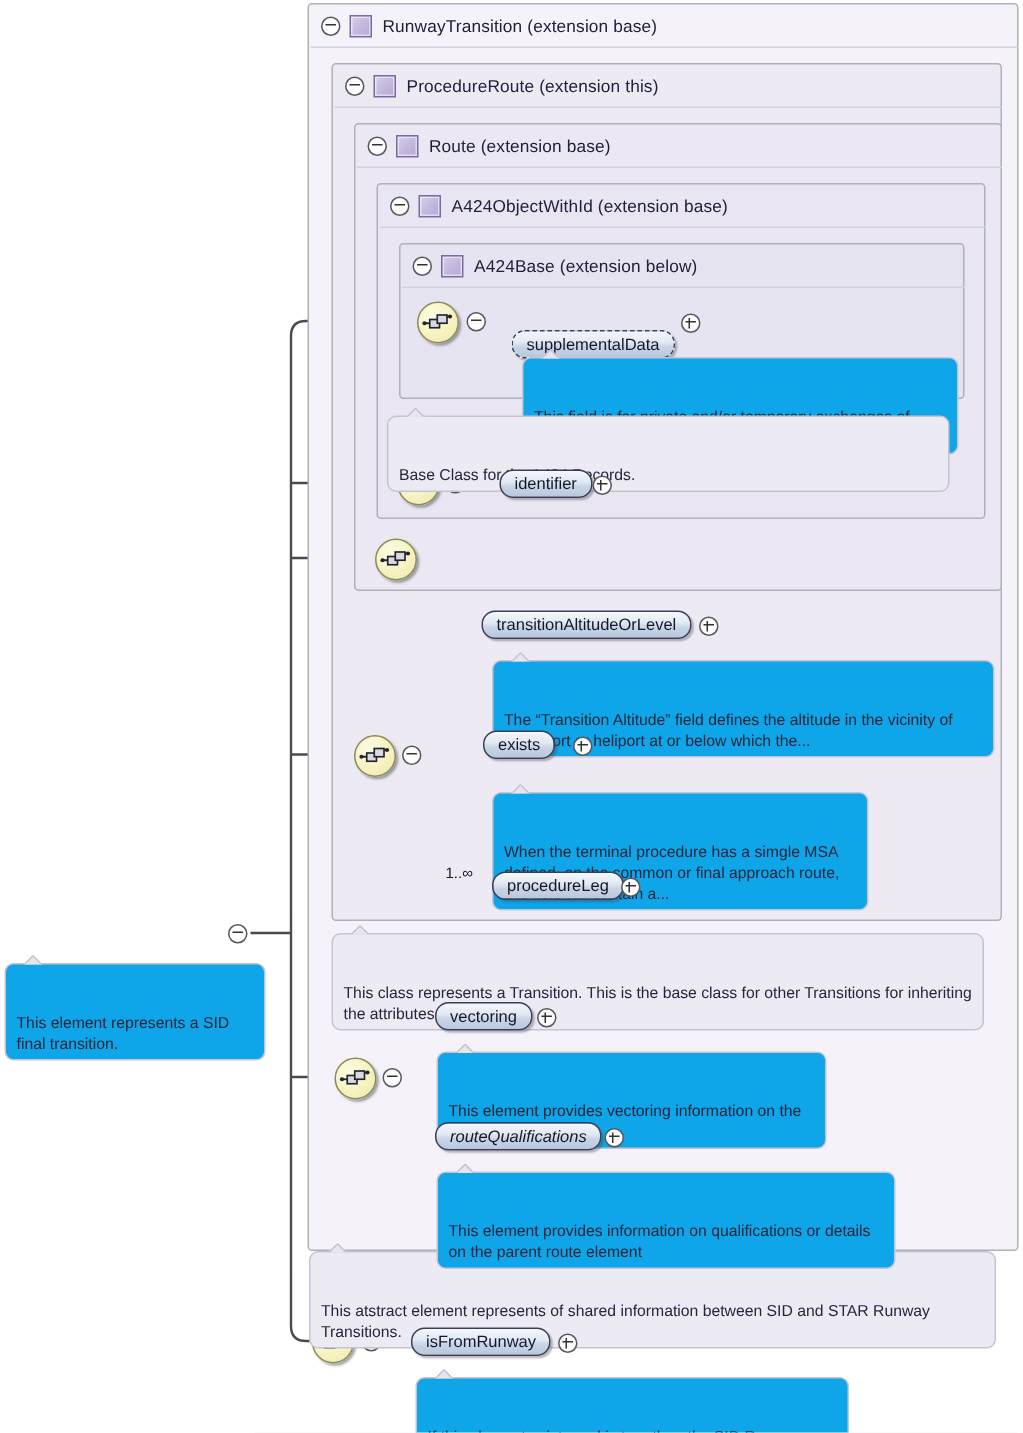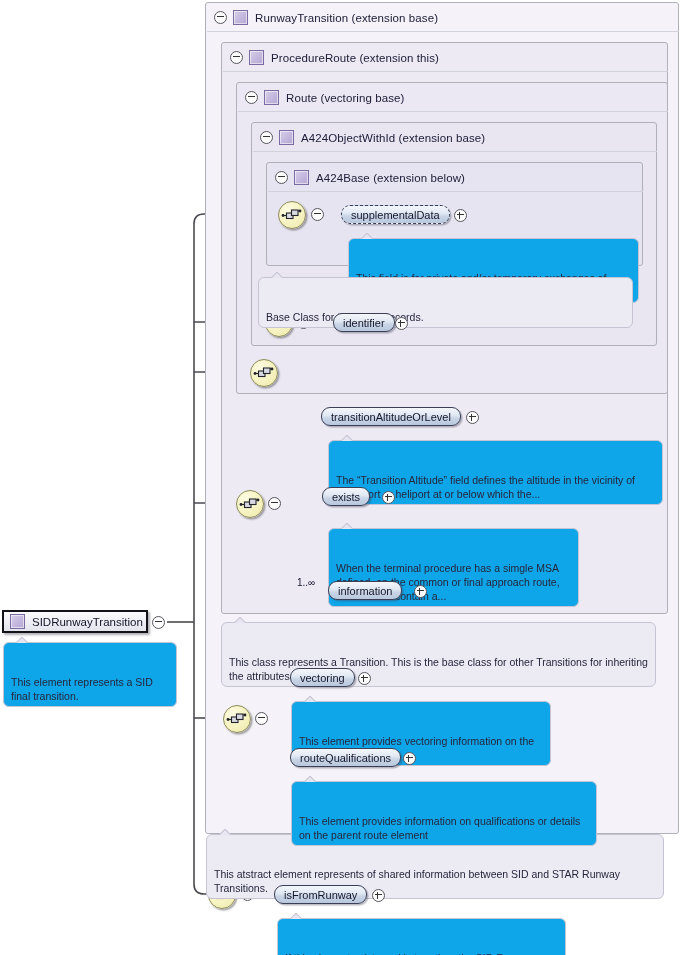--- a/index.html
+++ b/index.html
@@ -241,45 +241,41 @@
     <span class="sq"></span>
     <span class="ctr-title">ProcedureRoute (extension this)</span>
   </div>
 
   <div class="ctr" style="left:236px;top:82px;width:432px;height:312px;background:#ebe8f3;">
     <div class="ctr-div" style="left:1px;top:28px;width:430px;"></div>
   </div>
   <div class="ctr-hdr" style="left:237px;top:83px;width:430px;">
     <span class="tgl"></span>
     <span class="sq"></span>
-    <span class="ctr-title">Route (vectoring base)</span>
+    <span class="ctr-title">Route (extension base)</span>
   </div>
 
   <div class="ctr" style="left:251px;top:122px;width:406px;height:224px;background:#e9e6f2;">
     <div class="ctr-div" style="left:1px;top:28px;width:404px;"></div>
   </div>
   <div class="ctr-hdr" style="left:252px;top:123px;width:404px;align-items:center;">
     <span class="tgl"></span>
     <span class="sq"></span>
     <span class="ctr-title">A424ObjectWithId (extension base)</span>
   </div>
 
   <div class="ctr" style="left:266px;top:162px;width:377px;height:104px;background:#e7e4f1;">
     <div class="ctr-div" style="left:1px;top:28px;width:375px;"></div>
   </div>
   <div class="ctr-hdr" style="left:267px;top:163px;width:375px;">
     <span class="tgl"></span>
     <span class="sq"></span>
     <span class="ctr-title">A424Base (extension below)</span>
   </div>
 
-  <div class="rootbox" style="left:2px;top:610px;width:146px;">
-    <span class="sq"></span>
-    <span>SIDRunwayTransition</span>
-  </div>
   <span class="minus-s" style="left:152px;top:616px;"></span>
   <div class="note" style="left:3px;top:642px;width:174px;">
     <span class="tail"></span>
     <span>This element represents a SID
 final transition.</span>
   </div>
 
   <div class="seq" style="left:278px;top:201px;">
     <svg width="26" height="26" viewBox="0 0 26 26">
       <g stroke="#23232b" stroke-width="1.2" fill="none">
@@ -362,21 +358,21 @@
       </g>
       <rect x="7.5" y="11" width="6.5" height="5.5" fill="#d9d9e2" stroke="#23232b" stroke-width="1.1"></rect>
       <rect x="12.5" y="8" width="6.5" height="5.5" fill="#d9d9e2" stroke="#23232b" stroke-width="1.1"></rect>
       <circle cx="4" cy="13.5" r="1.4" fill="#23232b"></circle>
       <circle cx="21" cy="9" r="1.4" fill="#23232b"></circle>
       <path d="M19 9 H21" stroke="#23232b" stroke-width="1.2"></path>
     </svg>
   </div>
   <span class="minus-s" style="left:241px;top:888px;"></span>
 
-  <div class="pill dashed" style="left:341px;top:205px;">
+  <div class="pill dashed" style="left:341px;top:220px;">
     <span>supplementalData</span>
   </div>
   <span class="plus" style="left:454px;top:209px;"></span>
   <div class="note" style="left:348px;top:238px;width:291px;">
     <span class="tail"></span>
     <span>This field is for private and/or temporary exchanges of data.</span>
   </div>
 
   <div class="note plain" style="left:258px;top:277px;width:375px;">
     <span class="tail"></span>
@@ -404,41 +400,41 @@
   <span class="plus" style="left:382px;top:491px;"></span>
   <div class="note" style="left:328px;top:528px;width:251px;">
     <span class="tail"></span>
     <span>When the terminal procedure has a simgle MSA
 defined, on the common or final approach route,
 this field will contain a...</span>
   </div>
 
   <span class="occ" style="left:297px;top:577px;">1..∞</span>
   <div class="pill" style="left:328px;top:581px;">
-    <span>information</span>
+    <span>procedureLeg</span>
   </div>
   <span class="plus" style="left:414px;top:585px;"></span>
 
   <div class="note plain" style="left:221px;top:622px;width:435px;">
     <span class="tail"></span>
     <span>This class represents a Transition. This is the base class for other Transitions for inheriting
 the attributes of this...</span>
   </div>
 
   <div class="pill" style="left:290px;top:668px;">
     <span>vectoring</span>
   </div>
   <span class="plus" style="left:358px;top:672px;"></span>
   <div class="note" style="left:291px;top:701px;width:260px;">
     <span class="tail"></span>
     <span>This element provides vectoring information on the
 route</span>
   </div>
 
-  <div class="pill" style="left:290px;top:748px;">
+  <div class="pill" style="left:290px;top:748px;font-style:italic;">
     <span>routeQualifications</span>
   </div>
   <span class="plus" style="left:403px;top:752px;"></span>
   <div class="note plain" style="left:206px;top:834px;width:458px;">
     <span class="tail"></span>
     <span>This atstract element represents of shared information between SID and STAR Runway
 Transitions.</span>
   </div>
 
   <div class="note" style="left:291px;top:781px;width:306px;">

